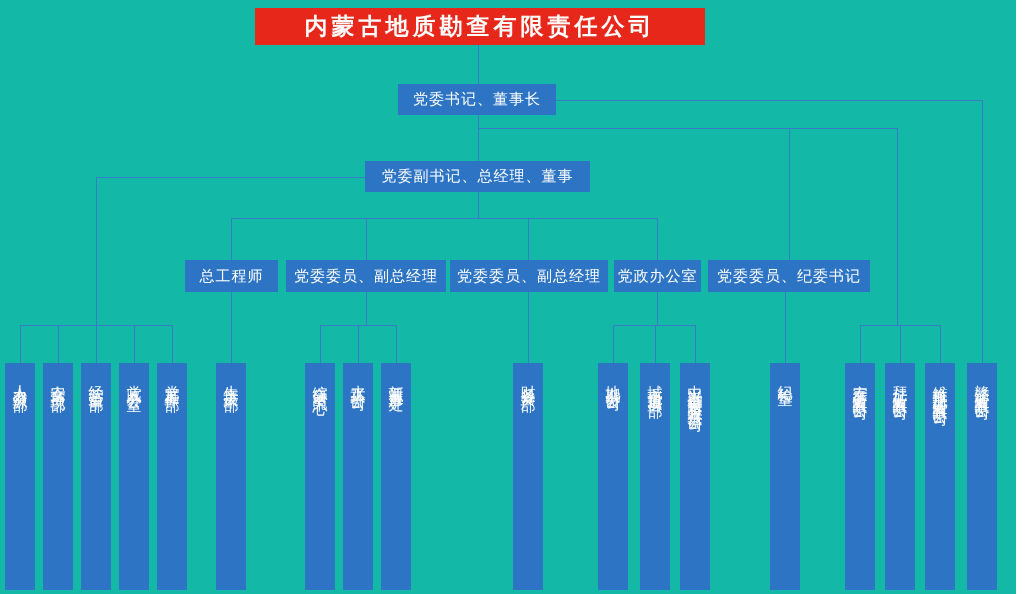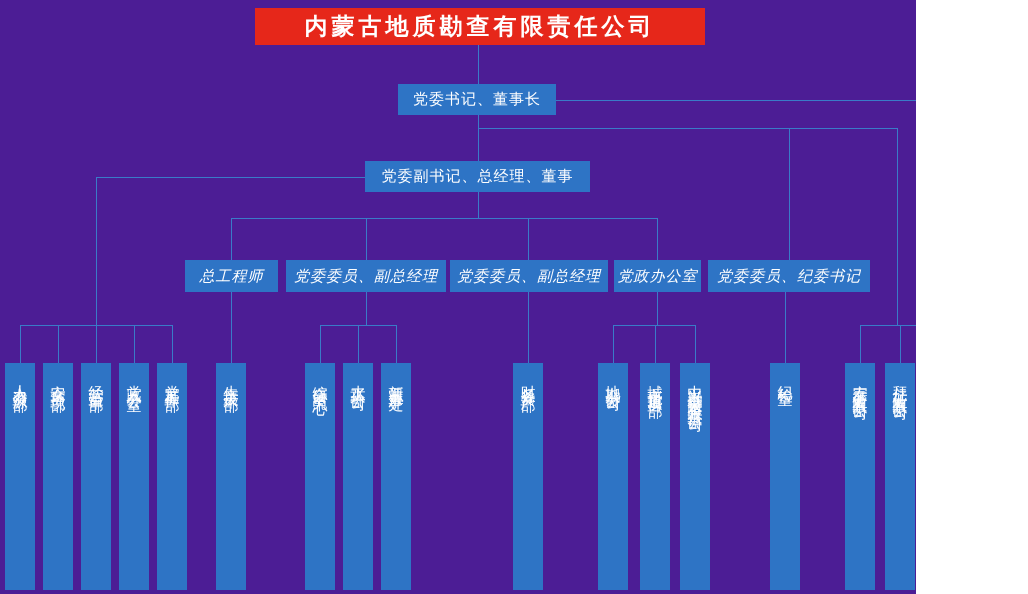--- a/index.html
+++ b/index.html
@@ -1,37 +1,37 @@
 <!DOCTYPE html>
 <html><head>
 <meta charset="utf-8">
 <style>
   * { margin:0; padding:0; box-sizing:border-box; }
   html,body { background:#ffffff; }
   body { font-family:"DejaVu Sans","Liberation Sans",sans-serif; }
   .chart {
-    position:relative; width:916px; height:594px;
-    background:#4c1d95; overflow:hidden;text-align:right;
+    position:relative; width:1016px; height:594px;
+    background:#14b8a6; overflow:hidden;text-align:right;
   }
   .line { position:absolute; background:#3a7bc8; }
   .line.h { height:1px; }
   .line.v { width:1px; }
   .banner {
     position:absolute; left:255px; top:8px; width:450px; height:37px;
     background:#e6271a; color:#ffffff;
     display:flex; align-items:center; justify-content:center;
     font-size:23px; font-weight:bold; letter-spacing:4px;
   }
   .hnode {
     position:absolute; height:31px;
     background:#2e74c5; color:#ffffff;
     display:flex; align-items:center; justify-content:center;
     font-size:15px; letter-spacing:1px; white-space:nowrap;
   }
-  .lvl4 { height:32px;font-style:italic; }
+  .lvl4 { height:32px; }
   .vnode {
     position:absolute; top:363px; width:30px; height:227px;
     background:#2e74c5; color:#ffffff;
     display:flex; justify-content:center; align-items:flex-start;
   }
   .vtext {
     writing-mode:vertical-rl; text-orientation:upright;
     font-size:15px; letter-spacing:3px; line-height:30px; padding-top:10px;
   }
 </style>

